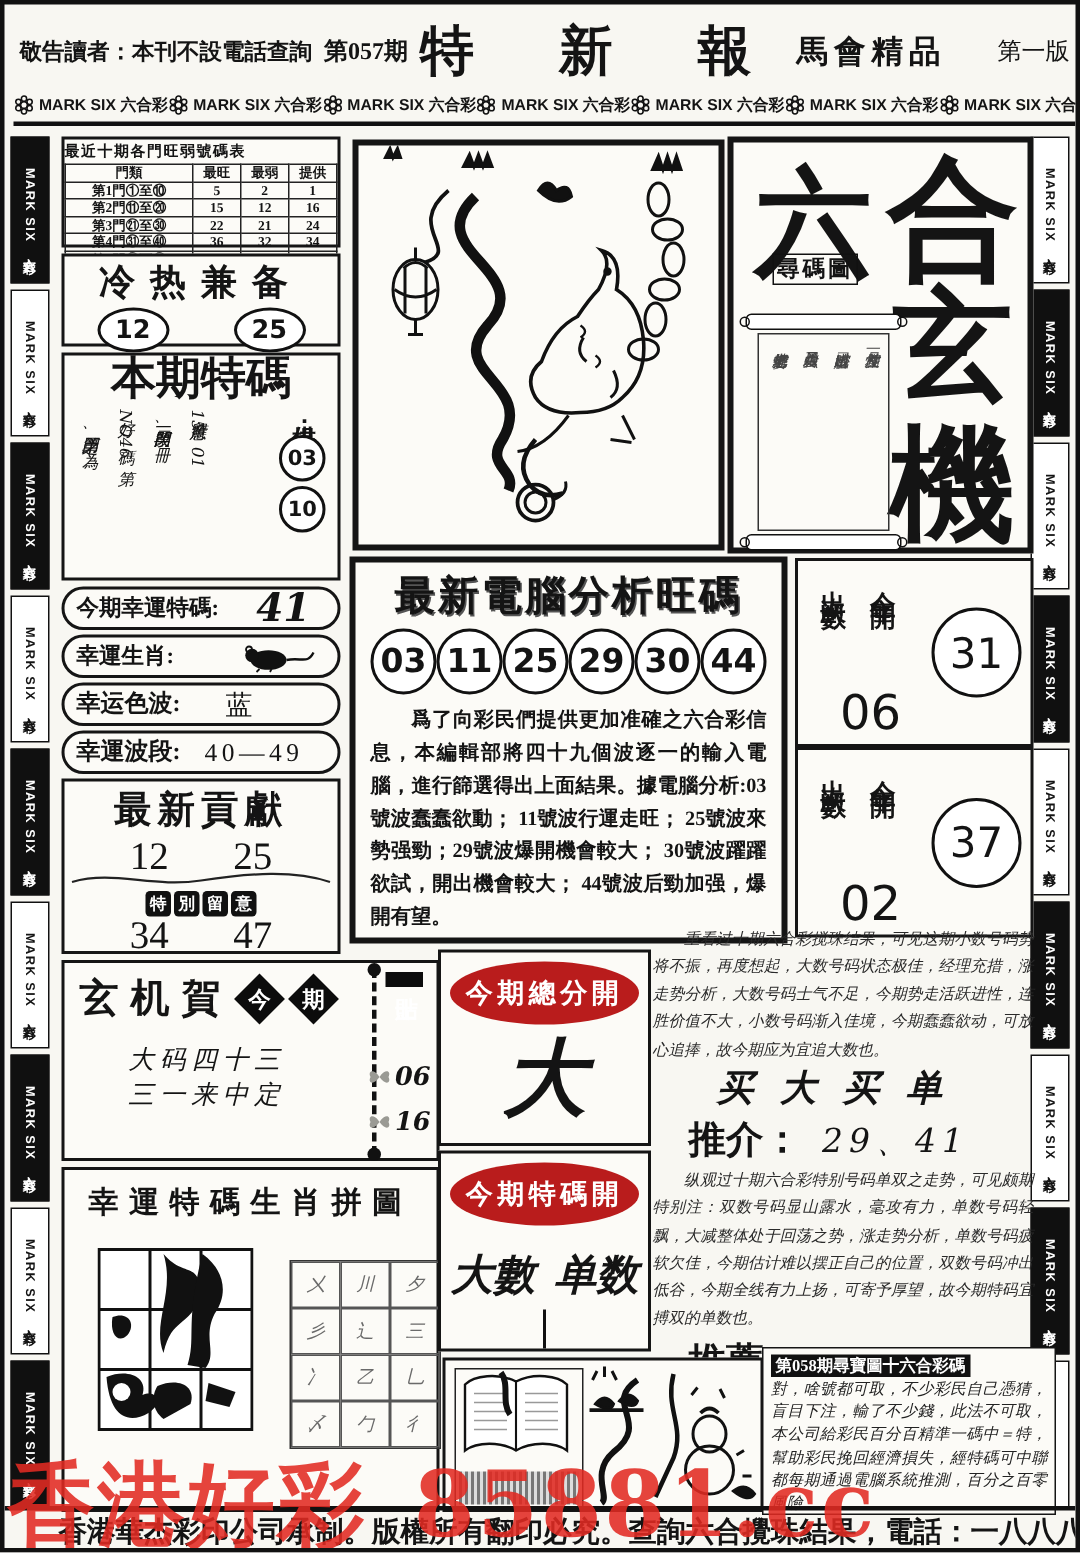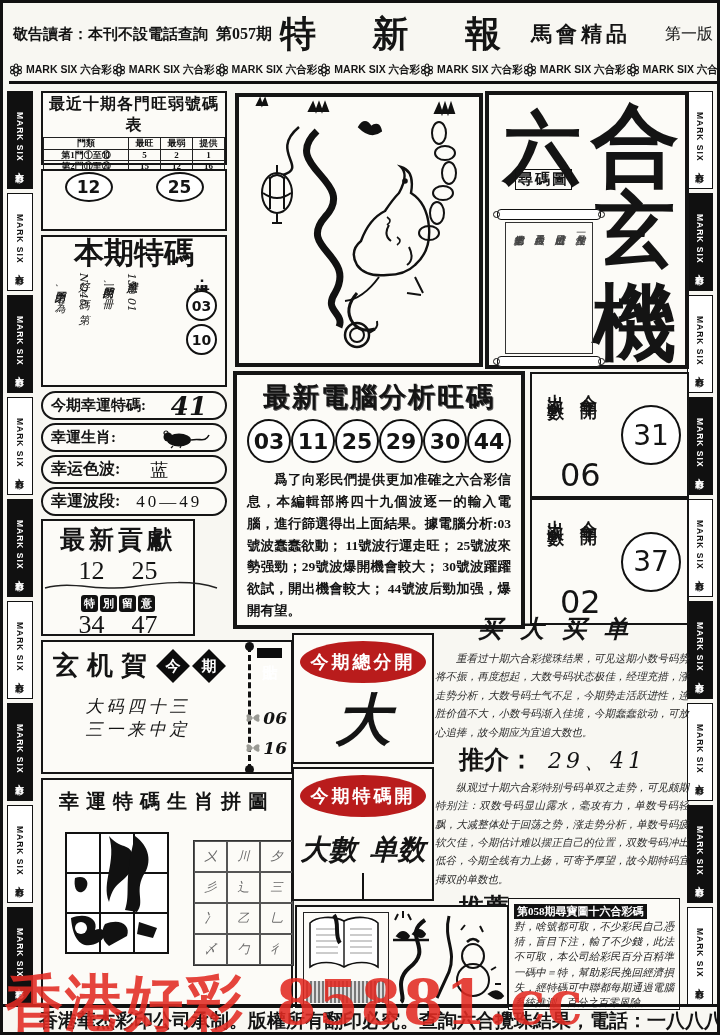--- a/index.html
+++ b/index.html
@@ -23,21 +23,21 @@
   .fl{width:14px;height:14px;flex:none;}
   .strip{width:30px;display:flex;flex-direction:column;gap:4px;align-items:center;}
   .vbadge{writing-mode:vertical-rl;font-family:"Liberation Sans",sans-serif;font-weight:bold;font-size:8.5px;
           height:96px;width:24px;display:flex;align-items:center;justify-content:center;letter-spacing:1px;
           border:1px solid #111;background:#fff;}
   .vbadge.inv{background:#101010;color:#fff;}
   
   .circ{display:inline-flex;align-items:center;justify-content:center;border:2px solid #111;border-radius:50%;
         font-family:"DejaVu Sans",sans-serif;font-weight:bold;background:#fff;}
   
-  .tbl-title{font-size:16px;font-weight:bold;text-align:center;letter-spacing:1px;padding:1px 0;}
+  .tbl-title{font-size:10px;font-weight:bold;letter-spacing:1px;padding:1px 0;}
   table.hot{border-collapse:collapse;width:100%;font-size:9px;}
   table.hot td,table.hot th{border:1px solid #222;text-align:center;padding:0;line-height:10.5px;font-weight:bold;}
   
   .brush{font-family:"DejaVu Serif",serif;font-weight:bold;}
   .pill{border-radius:16px;}
   .oval{background:#b91c1c;color:#fff;border-radius:50%;display:flex;align-items:center;justify-content:center;
         font-weight:bold;letter-spacing:3px;}
   .hand{font-style:italic;font-family:"DejaVu Serif",serif;}
   .chip{display:inline-flex;width:17px;height:17px;background:#111;color:#fff;font-size:11px;
         align-items:center;justify-content:center;border-radius:3px;font-weight:bold;margin:0 1px;}
@@ -229,20 +229,21 @@
             <td>第5門㊶至㊾</td>
             <td>40</td>
             <td>45</td>
             <td>45</td>
           </tr>
     </tbody>
       </table>
   </div>
 
   <div class="abs box" style="left:38px;top:166px;width:186px;height:62px;text-align:center;">
+    <div class="brush" style="font-size:24px;letter-spacing:10px;margin-top:1px;">冷热兼备</div>
     <div style="display:flex;justify-content:space-around;margin-top:1px;">
       <span class="circ" style="width:44px;height:26px;font-size:17px;border-radius:50%;">12</span>
       <span class="circ" style="width:44px;height:26px;font-size:17px;border-radius:50%;">25</span>
     </div>
   </div>
 
   <div class="abs box" style="left:38px;top:232px;width:186px;height:152px;">
     <div class="brush" style="font-size:30px;font-weight:bold;text-align:center;line-height:32px;">本期特碼</div>
     <div style="display:flex;flex-direction:row-reverse;justify-content:space-between;padding:2px 8px 0 8px;height:108px;">
       <div style="display:flex;flex-direction:column;align-items:center;gap:3px;">
@@ -275,21 +276,21 @@
   </div>
   <div class="abs box pill" style="left:38px;top:452px;width:186px;height:29px;display:flex;align-items:center;padding:0 8px;">
     <span style="font-size:16px;font-weight:bold;">幸运色波:</span>
     <span style="font-size:18px;margin-left:30px;">蓝</span>
   </div>
   <div class="abs box pill" style="left:38px;top:484px;width:186px;height:29px;display:flex;align-items:center;padding:0 8px;">
     <span style="font-size:16px;font-weight:bold;">幸運波段:</span>
     <span style="font-size:17px;letter-spacing:3px;margin-left:16px;">40—49</span>
   </div>
 
-  <div class="abs box" style="left:38px;top:516px;width:154px;height:117px;text-align:center;">
+  <div class="abs box" style="left:38px;top:516px;width:186px;height:117px;text-align:center;">
     <div class="brush" style="font-size:25px;font-weight:bold;letter-spacing:4px;margin-top:2px;">最新貢獻</div>
     <div style="display:flex;justify-content:space-around;padding:0 22px;">
       <span style="font-size:26px;">12</span>
       <span style="font-size:26px;">25</span>
     </div>
     <svg width="176" height="12" viewBox="0 0 176 12" style="display:block;margin:-6px auto 0;">
       <path d="M2,8 C30,0 55,12 88,7 S150,0 174,8" fill="none" stroke="#222" stroke-width="1.5"></path>
     </svg>
     <div style="margin-top:1px;">
       <span class="chip">特</span><span class="chip">別</span><span class="chip">留</span><span class="chip">意</span>
@@ -445,22 +446,22 @@
         <span class="vt" style="font-size:17px;font-weight:bold;letter-spacing:5px;">今年開</span>
       </div>
       <span style="position:absolute;left:22px;bottom:-4px;font-size:32px;font-family:'DejaVu Sans',sans-serif;">02</span>
     </div>
     <div class="center" style="width:42%;">
       <span class="circ" style="width:56px;height:56px;font-size:28px;font-weight:normal;">37</span>
     </div>
   </div>
 
   <div class="abs" style="left:432px;top:610px;width:254px;height:290px;">
+    <div class="hand justify" style="font-size:10.5px;line-height:1.75;margin-top:4px;text-indent:2em;color:#2a2a2a;">重看过十期六合彩搅珠结果，可见这期小数号码势将不振，再度想起，大数号码状态极佳，经理充措，涨走势分析，大数号码士气不足，今期势走活跃进性，连胜价值不大，小数号码渐入佳境，今期蠢蠢欲动，可放心追捧，故今期应为宜追大数也。</div>
     <div class="hand" style="font-size:24px;font-weight:bold;letter-spacing:18px;text-align:center;">买大买单</div>
-    <div class="hand justify" style="font-size:10.5px;line-height:1.75;margin-top:4px;text-indent:2em;color:#2a2a2a;">重看过十期六合彩搅珠结果，可见这期小数号码势将不振，再度想起，大数号码状态极佳，经理充措，涨走势分析，大数号码士气不足，今期势走活跃进性，连胜价值不大，小数号码渐入佳境，今期蠢蠢欲动，可放心追捧，故今期应为宜追大数也。</div>
     <div style="display:flex;align-items:baseline;gap:14px;margin:2px 0 2px 24px;">
       <span style="font-size:25px;font-weight:bold;">推介：</span>
       <span class="hand" style="font-size:22px;letter-spacing:4px;">29、41</span>
     </div>
     <div class="hand justify" style="font-size:10.5px;line-height:1.75;text-indent:2em;color:#2a2a2a;">纵观过十期六合彩特别号码单双之走势，可见颇期特别注：双数号码显山露水，毫攻有力，单数号码轻飘，大减整体处于回荡之势，涨走势分析，单数号码疲软欠佳，今期估计难以摆正自己的位置，双数号码冲出低谷，今期全线有力上扬，可寄予厚望，故今期特码宜搏双的单数也。</div>
     <div style="display:flex;align-items:baseline;gap:14px;margin:3px 0 0 24px;">
       <span style="font-size:25px;font-weight:bold;">推薦：</span>
       <span class="hand" style="font-size:24px;letter-spacing:5px;">35、47</span>
     </div>
   </div>
@@ -498,21 +499,21 @@
         <path d="M58,6 C52,30 66,40 58,62 L46,88" stroke-width="3"></path>
         <ellipse cx="82" cy="46" rx="11" ry="12"></ellipse>
         <ellipse cx="82" cy="70" rx="16" ry="16"></ellipse>
         <path d="M76,32 q6,-6 12,0" stroke-width="2.5"></path>
         <path d="M98,84 q8,-6 14,2 q-4,6 -14,-2 z" fill="#111"></path>
         <path d="M4,10 l3,-6 M12,8 l0,-7 M20,10 l-3,-6 M70,20 l4,-5 M92,22 l-3,-6 M100,60 l5,-3 M104,74 l6,0"></path>
       </g>
     </svg>
   </div>
 
-  <div class="abs box" style="left:505px;top:895px;width:172px;height:112px;border-width:1.5px;padding:2px 5px;">
+  <div class="abs box" style="left:505px;top:895px;width:196px;height:112px;border-width:1.5px;padding:2px 5px;">
     <div style="font-size:11px;font-weight:bold;background:#111;color:#fff;display:inline-block;padding:0 3px;">第058期尋寶圖十六合彩碼</div>
     <div class="hand justify" style="font-size:10.5px;line-height:1.45;color:#222;">對，啥號都可取，不少彩民自己憑猜，盲目下注，輸了不少錢，此法不可取，本公司給彩民百分百精準一碼中＝特，幫助彩民挽回經濟損失，經特碼可中聯都每期通過電腦系統推測，百分之百零風險。</div>
   </div>
 
   <div class="abs" style="left:0;top:1001px;width:714px;height:31px;border-top:3px solid #111;display:flex;align-items:center;padding-left:36px;">
     <span style="font-size:19px;font-weight:bold;white-space:nowrap;">香港華杰彩印公司承制。版權所有翻印必究。查詢六合攪珠結果，電話：一八八八。</span>
   </div>
 
   <div class="abs wm" style="left:2px;top:962px;font-size:58px;letter-spacing:2px;transform:scaleY(1.05);">香港好彩_85881.cc</div>
 

